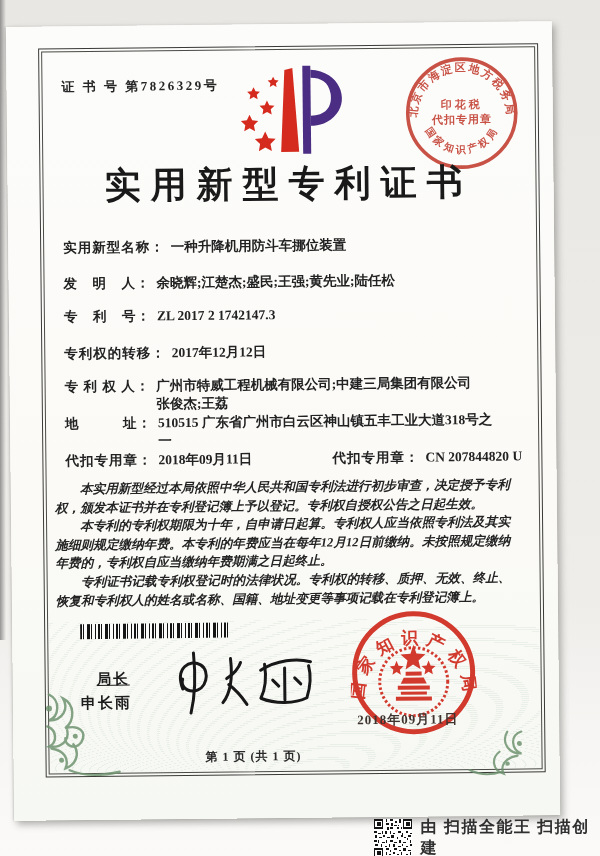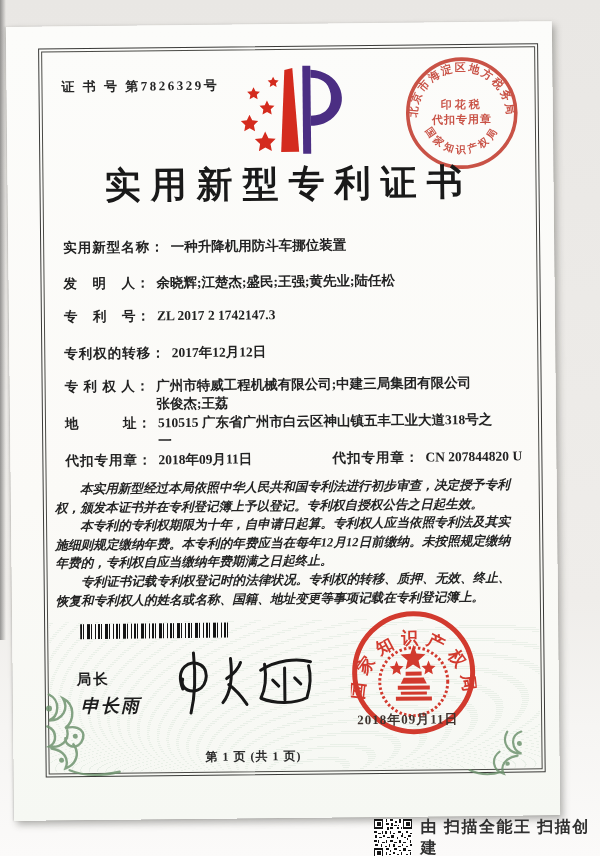--- a/index.html
+++ b/index.html
@@ -40,22 +40,22 @@
   .paras{
     position:absolute;left:44px;top:454px;width:455px;
     font-size:12.6px;line-height:18.6px;color:#242424;font-style:italic;font-weight:600;
     text-align:justify;
   }
   .paras p{margin:0;text-indent:2em;}
   .barcode{
     position:absolute;left:68px;top:598px;width:148px;height:15px;
     background:repeating-linear-gradient(90deg,#141414 0 2px,#fbfbf9 2px 3px,#141414 3px 4px,#fbfbf9 4px 7px,#141414 7px 10px,#fbfbf9 10px 11px,#141414 11px 12px,#fbfbf9 12px 15px,#141414 15px 16px,#fbfbf9 16px 18px);
   }
-  .director-title{position:absolute;left:64px;top:644px;font-size:14.5px;font-weight:700;color:#1d1d1d;letter-spacing:2px;}
-  .director-name{position:absolute;left:68px;top:668px;font-size:18px;font-weight:700;color:#1d1d1d;letter-spacing:2px;font-style:italic;}
+  .director-title{position:absolute;left:84px;top:644px;font-size:14.5px;font-weight:700;color:#1d1d1d;letter-spacing:2px;text-decoration:underline;}
+  .director-name{position:absolute;left:68px;top:668px;font-size:15px;font-weight:700;color:#1d1d1d;letter-spacing:2px;}
   .signature{position:absolute;left:148px;top:624px;}
   .seal{position:absolute;left:338px;top:587px;opacity:.92;}
   .seal-date{
     position:absolute;left:344px;top:688px;font-size:13px;font-weight:700;
     letter-spacing:1px;color:#3e332e;z-index:5;
   }
   .page-footer{position:absolute;left:150px;top:724px;width:180px;text-align:center;font-size:12px;font-weight:700;color:#2a2a2a;letter-spacing:1px;}
   .flourish{position:absolute;pointer-events:none;}
   .flourish.fl-left{left:26px;top:660px;}
   .flourish.fl-right{left:452px;top:700px;}

